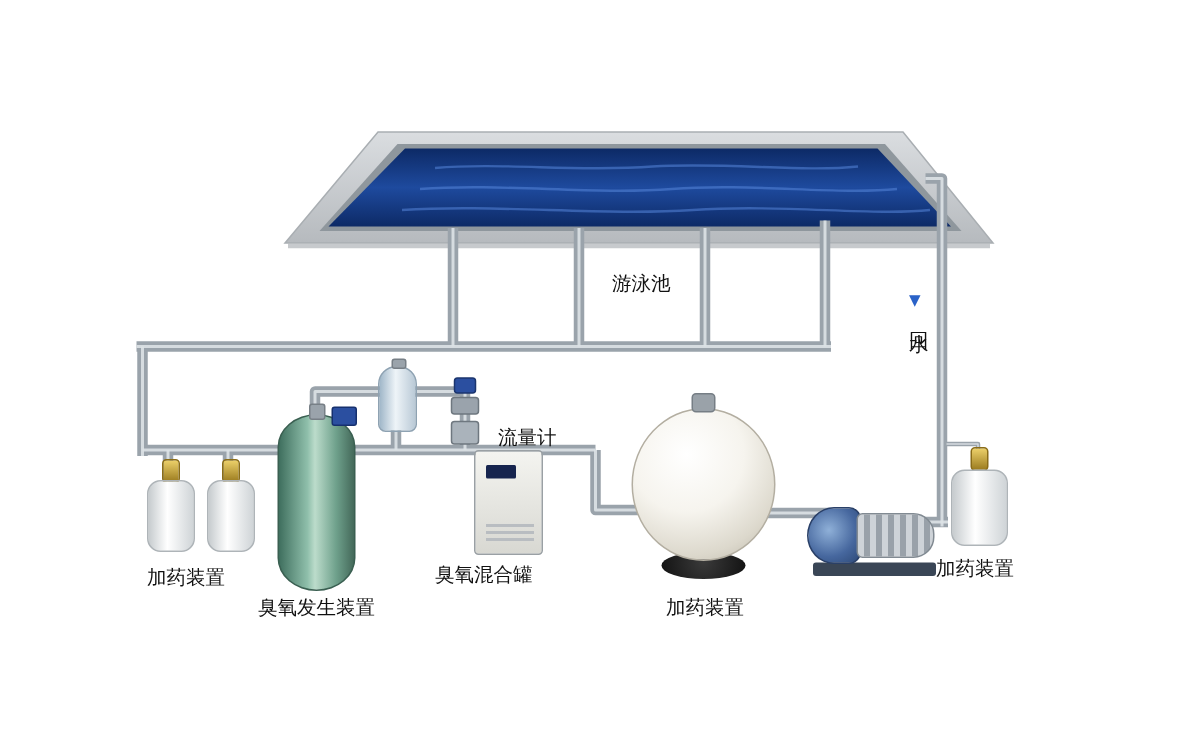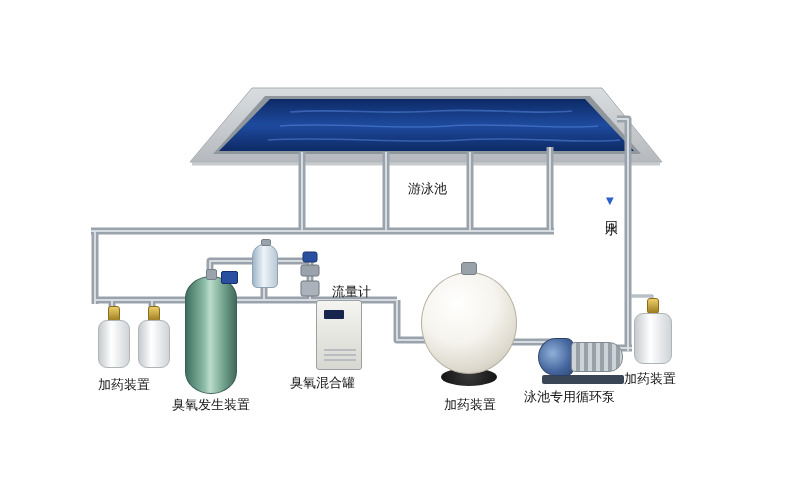--- a/index.html
+++ b/index.html
@@ -178,16 +178,15 @@
   </div>
 
   <div class="lbl" style="left:408px;top:180px">游泳池</div>
   <div class="ret-arrow" style="left:606px;top:196px">▼</div>
   <div class="lbl vert" style="left:602px;top:210px">回水</div>
   <div class="lbl" style="left:98px;top:376px">加药装置</div>
   <div class="lbl" style="left:172px;top:396px">臭氧发生装置</div>
   <div class="lbl" style="left:332px;top:283px">流量计</div>
   <div class="lbl" style="left:290px;top:374px">臭氧混合罐</div>
   <div class="lbl" style="left:444px;top:396px">加药装置</div>
-  <div class="lbl" style="left:524px;top:388px">泳池专用循环泵</div>
   <div class="lbl" style="left:624px;top:370px">加药装置</div>
 
 </div>
 
 </body></html>

